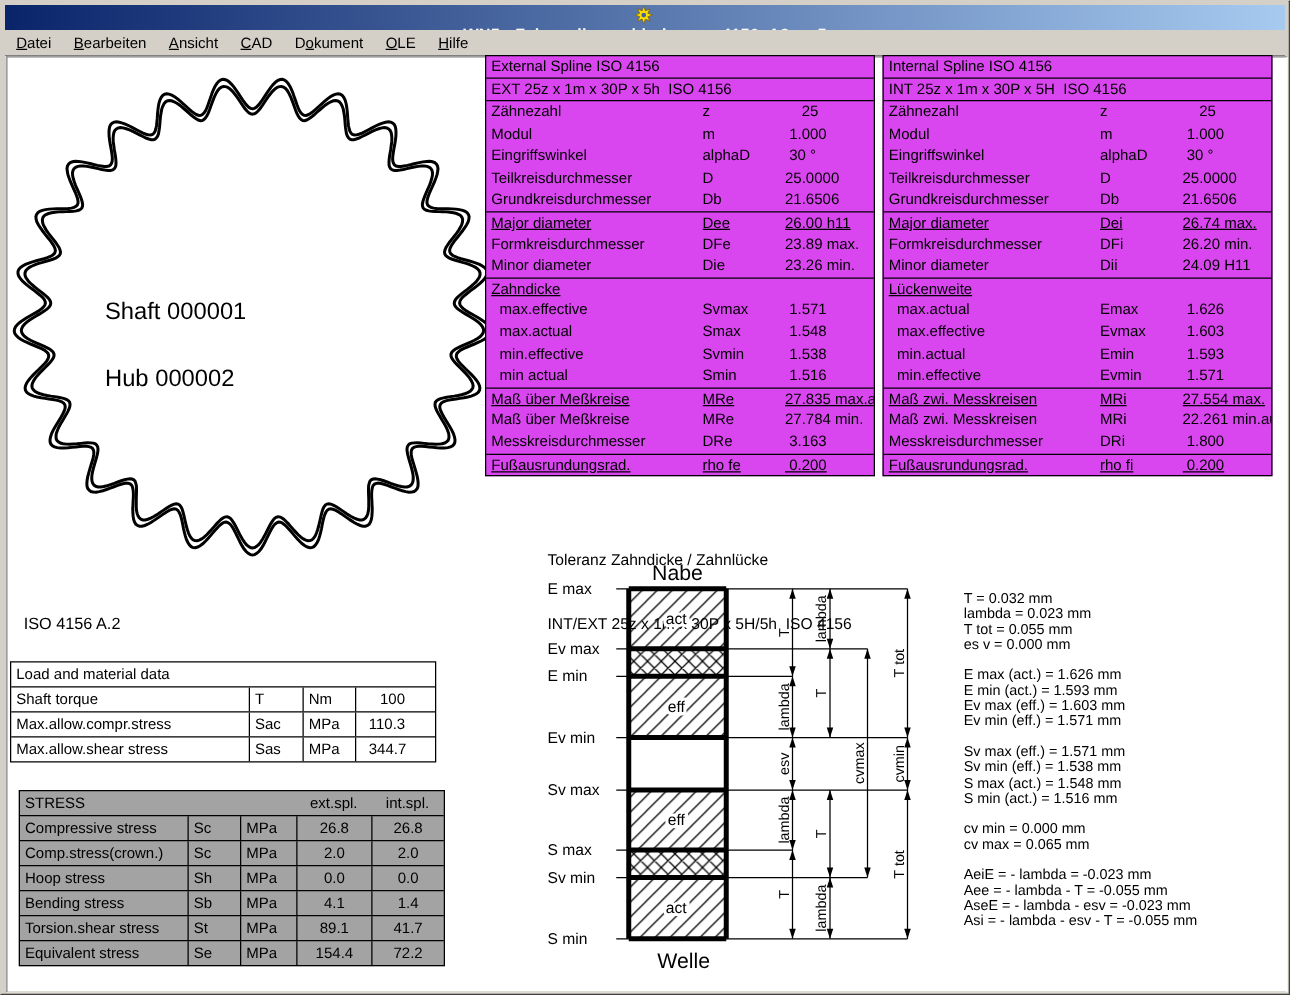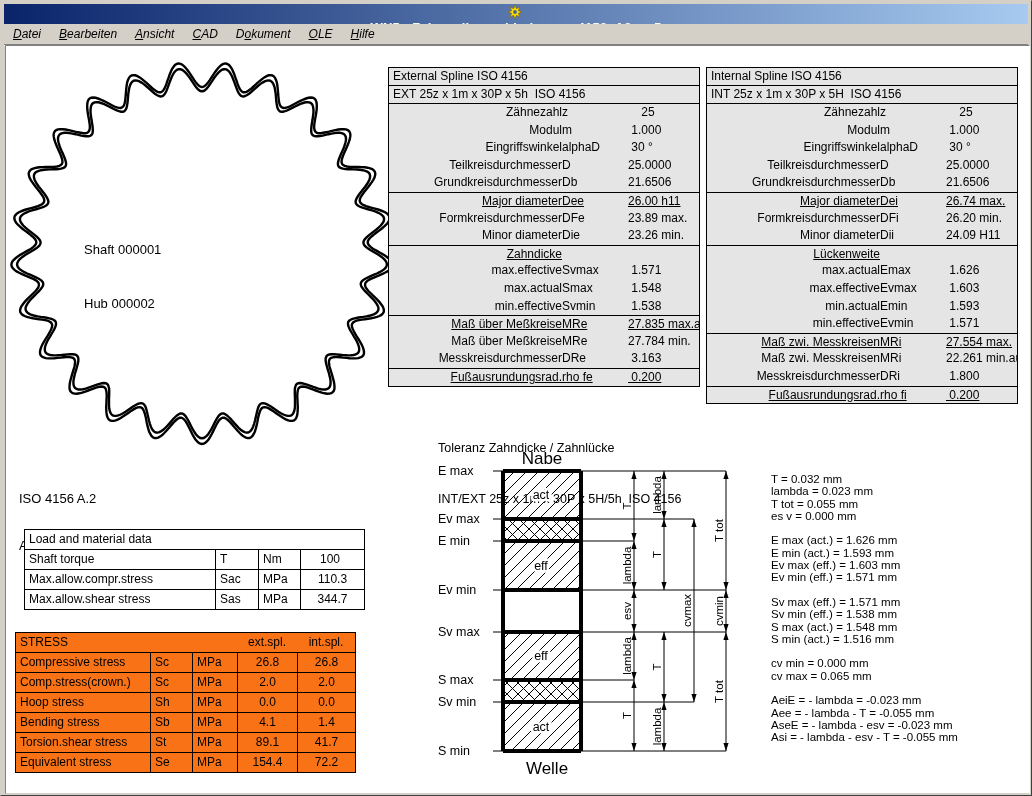--- a/index.html
+++ b/index.html
@@ -25,53 +25,53 @@
     border:1px solid;border-color:#ffffff #404040 #404040 #ffffff;
     box-shadow:inset -1px -1px 0 #808080;
     display:flex;align-items:center;justify-content:center;padding:0;
   }
   
   .menubar{
     position:absolute;left:3px;top:23px;right:3px;height:20px;background:#d4d0c8;
     display:flex;align-items:center;font-size:12px;
     border-bottom:1px solid #808080;box-shadow:0 1px 0 #ffffff;
   }
-  .menu-item{padding:14px 9px;white-space:pre;font-style:italic;}
+  .menu-item{padding:14px 9px;white-space:pre;}
   .menu-item .mn{text-decoration:underline;}
   
   #client{
     position:absolute;left:4px;top:44px;width:1023px;height:747px;background:#ffffff;
     border:1px solid;border-color:#808080 #ffffff #d4d0c8 #808080;
   }
   
-  .spline{position:absolute;top:66px;width:312px;border:1px solid #000;font-size:12px;background:#e5e5e5;box-sizing:border-box;}
+  .spline{position:absolute;top:43px;width:312px;border:1px solid #000;font-size:12px;background:#d946ef;box-sizing:border-box;}
   #ext-spline{left:387px;}
   #int-spline{left:705px;}
   .sp-title,.sp-sub{height:17px;line-height:17px;padding-left:4px;border-bottom:1px solid #000;white-space:pre;overflow:hidden;}
   .srow{display:flex;height:17.6px;line-height:17.6px;box-sizing:border-box;overflow:hidden;}
   .srow.sep{border-top:1px solid #000;text-decoration:underline;}
-  .sr-label{width:173px;padding-left:4px;box-sizing:border-box;white-space:pre;overflow:hidden;text-align:right;}
+  .sr-label{width:173px;padding-left:4px;box-sizing:border-box;white-space:pre;overflow:hidden;}
   .sr-sym{width:66px;white-space:pre;overflow:hidden;}
   .sr-val{flex:1;white-space:pre;overflow:hidden;}
   
   .note{position:absolute;white-space:pre;}
-  #shaft-note{left:83px;top:204px;font-size:13px;line-height:18px;}
+  #shaft-note{left:83px;top:204px;font-size:19px;line-height:18px;}
   #iso-note{left:18px;top:459px;font-size:13px;line-height:15.5px;}
   #tol-note{left:437px;top:405px;font-size:12.5px;line-height:17px;}
   
-  #load-table{position:absolute;left:23px;top:528px;width:341px;border:1px solid #000;font-size:12px;box-sizing:border-box;background:#fff;}
+  #load-table{position:absolute;left:7px;top:528px;width:341px;border:1px solid #000;font-size:12px;box-sizing:border-box;background:#fff;}
   .ld-title{height:19px;line-height:19px;padding-left:4px;}
   .ldrow{display:flex;height:19px;line-height:19px;border-top:1px solid #000;box-sizing:content-box;}
   .ld-label{width:190px;padding-left:4px;box-sizing:border-box;}
   .ld-sym{width:43px;border-left:1px solid #000;padding-left:4px;box-sizing:border-box;}
   .ld-unit{width:42px;border-left:1px solid #000;padding-left:4px;box-sizing:border-box;}
-  .ld-val{flex:1;border-left:1px solid #000;padding:0 10px;text-align:center;box-sizing:border-box;}
+  .ld-val{flex:1;border-left:1px solid #000;padding:0 10px;text-align:left;box-sizing:border-box;}
   .ldrow:nth-child(2) .ld-val{text-align:left;padding-left:19px;}
   
-  #stress-table{position:absolute;left:14px;top:631px;width:341px;border:1px solid #000;font-size:12px;box-sizing:border-box;background:#f97316;}
+  #stress-table{position:absolute;left:14px;top:631px;width:341px;border:1px solid #000;font-size:12px;box-sizing:border-box;background:#a3a3a3;}
   .st-head{display:flex;height:19px;line-height:19px;}
   .strow{display:flex;height:19px;line-height:19px;border-top:1px solid #000;}
   .st-label{width:134px;padding-left:4px;box-sizing:border-box;}
   .st-sym{width:42px;padding-left:4px;box-sizing:border-box;}
   .st-unit{width:45px;padding-left:4px;box-sizing:border-box;}
   .st-ext{width:60px;text-align:center;box-sizing:border-box;}
   .st-int{flex:1;text-align:center;box-sizing:border-box;}
   .strow .st-sym,.strow .st-unit,.strow .st-ext,.strow .st-int{border-left:1px solid #000;}
   
   #results{position:absolute;left:770px;top:472px;font-size:11.5px;}
@@ -187,20 +187,25 @@
       </div>
       <div class="srow">
         <div class="sr-label">  max.actual</div>
         <div class="sr-sym">Smax</div>
         <div class="sr-val"> 1.548</div>
       </div>
       <div class="srow">
         <div class="sr-label">  min.effective</div>
         <div class="sr-sym">Svmin</div>
         <div class="sr-val"> 1.538</div>
+      </div>
+      <div class="srow">
+        <div class="sr-label">  min actual</div>
+        <div class="sr-sym">Smin</div>
+        <div class="sr-val"> 1.516</div>
       </div>
       <div class="srow sep">
         <div class="sr-label">Maß über Meßkreise</div>
         <div class="sr-sym">MRe</div>
         <div class="sr-val">27.835 max.aux.</div>
       </div>
       <div class="srow">
         <div class="sr-label">Maß über Meßkreise</div>
         <div class="sr-sym">MRe</div>
         <div class="sr-val">27.784 min.</div>

